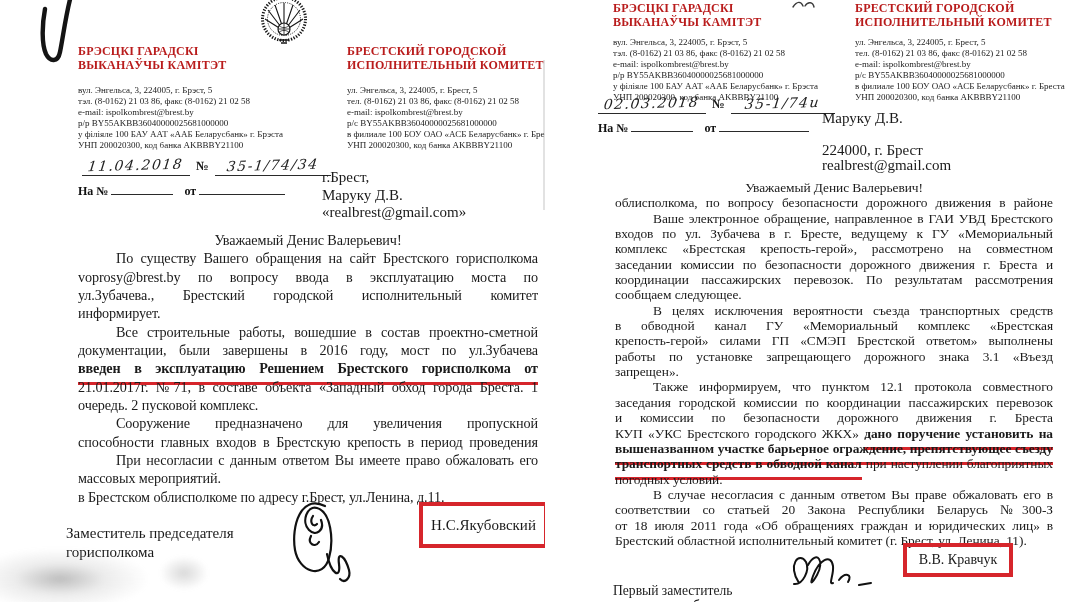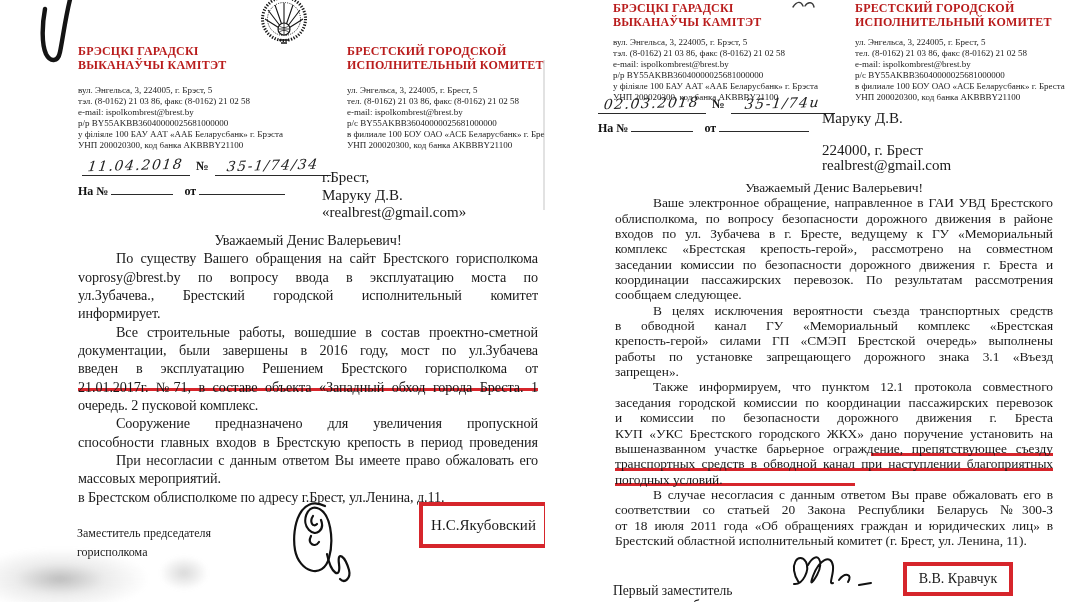--- a/index.html
+++ b/index.html
@@ -16,21 +16,21 @@
   .hw{font-family:"DejaVu Serif",serif;font-style:italic;font-size:14px;letter-spacing:1.5px;
       display:inline-block;transform:skewX(-8deg) rotate(-1.5deg);color:#222;}
   .hw-slot{display:inline-block;border-bottom:1.4px solid #2a2a2a;padding:0 6px 1px 6px;text-align:center;}
   .no-sign{font-weight:bold;font-size:12.5px;margin:0 6px;}
   .na-line{font-weight:bold;font-size:12px;color:#111;}
   .blank{display:inline-block;border-bottom:1.4px solid #2a2a2a;height:10px;vertical-align:baseline;}
   
   .body-block .tline{min-height:1em;}
   .just{text-align:justify;text-align-last:justify;}
   .ind{text-indent:38px;}
-  .redline{border-bottom:3px solid var(--red);padding-bottom:12px;}
+  .redline{border-bottom:3px solid var(--red);padding-bottom:6px;font-weight:bold;}
   .red-box{position:absolute;border:4px solid var(--red);display:flex;align-items:center;justify-content:center;background:transparent;}
   .smudge{position:absolute;pointer-events:none;}
   .canvas{--red:#d6252b;}
 </style>
 </head>
 <body>
 
 <div class="canvas">
 
   <div class="doc doc-left">
@@ -108,21 +108,21 @@
         <div class="tline just"><span class="redline">введен в эксплуатацию Решением Брестского горисполкома от</span></div>
         <div class="tline just"><span>21.01.2017г. №71, в составе объекта «Западный обход города Бреста. 1</span></div>
         <div class="tline"><span>очередь. 2 пусковой комплекс.</span></div>
         <div class="tline just ind"><span>Сооружение предназначено для увеличения пропускной</span></div>
         <div class="tline just"><span>способности главных входов в Брестскую крепость в период проведения</span></div>
         <div class="tline just ind"><span>При несогласии с данным ответом Вы имеете право обжаловать его</span></div>
         <div class="tline"><span>массовых мероприятий.</span></div>
         <div class="tline"><span>в Брестском облисполкоме по адресу г.Брест, ул.Ленина, д.11.</span></div>
       </div>
 
-    <div class="abs" style="left:77px;top:524px;font-size:12px;line-height:18.5px;">
+    <div class="abs" style="left:66px;top:524px;font-size:15px;line-height:18.5px;">
         <div class="tline"><span>Заместитель председателя</span></div>
         <div class="tline"><span>горисполкома</span></div>
       </div>
 
     <svg class="abs" style="left:283px;top:492px;" width="80" height="98" viewBox="0 0 80 98">
       <g fill="none" stroke="#111" stroke-width="2.2" stroke-linecap="round">
         <path d="M42,14 C18,2 8,34 12,58 C16,80 40,88 46,66 C51,48 48,20 34,16 C24,13 18,30 26,38 C33,45 42,38 38,28"></path>
         <path d="M30,24 C26,30 30,36 34,32 M28,44 C24,52 32,56 36,50"></path>
         <path d="M44,62 C48,82 58,88 56,72 C54,58 62,64 66,78 C68,86 62,92 57,87"></path>
       </g>
@@ -181,30 +181,30 @@
     </div>
 
     <div class="abs recipient-r" style="left:277px;top:111px;font-size:15px;line-height:15.5px;">
         <div class="tline" style="margin-bottom: 16px;"><span>Маруку Д.В.</span></div>
         <div class="tline"><span>224000, г. Брест</span></div>
         <div class="tline"><span>realbrest@gmail.com</span></div>
       </div>
 
     <div class="abs body-block" style="left:70px;top:180px;width:438px;font-size:13.4px;line-height:15.35px;letter-spacing:-.05px;">
         <div class="tline" style="text-align: center; text-align-last: center;"><span>Уважаемый Денис Валерьевич!</span></div>
+        <div class="tline just"><span>облисполкома, по вопросу безопасности дорожного движения в районе</span></div>
         <div class="tline just ind"><span>Ваше электронное обращение, направленное в ГАИ УВД Брестского</span></div>
-        <div class="tline just"><span>облисполкома, по вопросу безопасности дорожного движения в районе</span></div>
         <div class="tline just"><span>входов по ул. Зубачева в г. Бресте, ведущему к ГУ «Мемориальный</span></div>
         <div class="tline just"><span>комплекс «Брестская крепость-герой», рассмотрено на совместном</span></div>
         <div class="tline just"><span>заседании комиссии по безопасности дорожного движения г. Бреста и</span></div>
         <div class="tline just"><span>координации пассажирских перевозок. По результатам рассмотрения</span></div>
         <div class="tline"><span>сообщаем следующее.</span></div>
         <div class="tline just ind"><span>В целях исключения вероятности съезда транспортных средств</span></div>
         <div class="tline just"><span>в обводной канал ГУ «Мемориальный комплекс «Брестская</span></div>
-        <div class="tline just"><span>крепость-герой» силами ГП «СМЭП Брестской очередь» выполнены</span></div>
+        <div class="tline just"><span>крепость-герой» силами ГП «СМЭП Брестской ответом» выполнены</span></div>
         <div class="tline just"><span>работы по установке запрещающего дорожного знака 3.1 «Въезд</span></div>
         <div class="tline"><span>запрещен».</span></div>
         <div class="tline just ind"><span>Также информируем, что пунктом 12.1 протокола совместного</span></div>
         <div class="tline just"><span>заседания городской комиссии по координации пассажирских перевозок</span></div>
         <div class="tline just"><span>и комиссии по безопасности дорожного движения г. Бреста</span></div>
         <div class="tline just"><span>КУП «УКС Брестского городского ЖКХ» </span><span class="redline">дано поручение установить на</span></div>
         <div class="tline just"><span class="redline">вышеназванном участке барьерное ограждение, препятствующее съезду</span></div>
         <div class="tline just"><span class="redline">транспортных средств в обводной канал</span><span> при наступлении благоприятных</span></div>
         <div class="tline"><span>погодных условий.</span></div>
         <div class="tline just ind"><span>В случае несогласия с данным ответом Вы праве обжаловать его в</span></div>
@@ -219,21 +219,21 @@
       </div>
 
     <svg class="abs" style="left:238px;top:545px;" width="104" height="55" viewBox="0 0 104 55">
       <g fill="none" stroke="#111" stroke-width="2" stroke-linecap="round">
         <path d="M16,38 C4,20 16,6 23,17 C27,25 20,40 11,39"></path>
         <path d="M25,20 C34,4 42,16 34,30 C30,37 26,42 30,31 C36,15 48,8 50,21 C51,30 45,40 50,38"></path>
         <path d="M56,35 C62,27 70,29 65,37 M76,40 L88,38"></path>
       </g>
     </svg>
 
-    <div class="red-box" style="left:358px;top:562px;width:102px;height:26px;">
+    <div class="red-box" style="left:358px;top:543px;width:102px;height:26px;">
       <span style="font-size:14px;">В.В. Кравчук</span>
     </div>
   </div>
 
   <div class="smudge" style="left:-30px;top:548px;width:180px;height:62px;background:radial-gradient(closest-side,rgba(110,110,110,.45),rgba(150,150,150,.18),transparent);filter:blur(2px);"></div>
   <div class="smudge" style="left:160px;top:556px;width:48px;height:34px;background:radial-gradient(closest-side,rgba(130,130,130,.30),transparent);filter:blur(2px);"></div>
   <div class="smudge" style="left:543px;top:60px;width:2px;height:150px;background:rgba(160,160,160,.30);"></div>
 
 </div>
 

